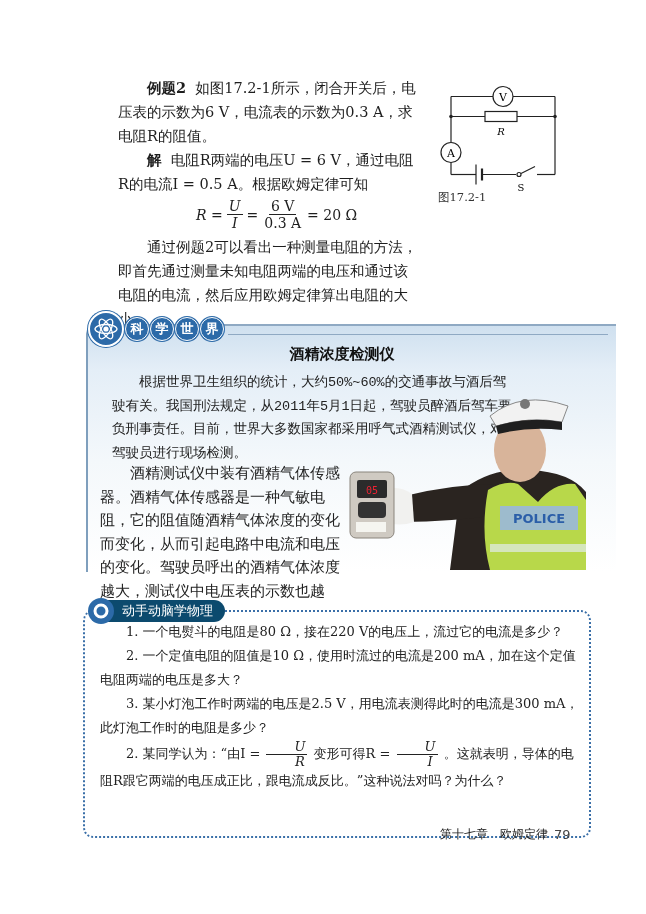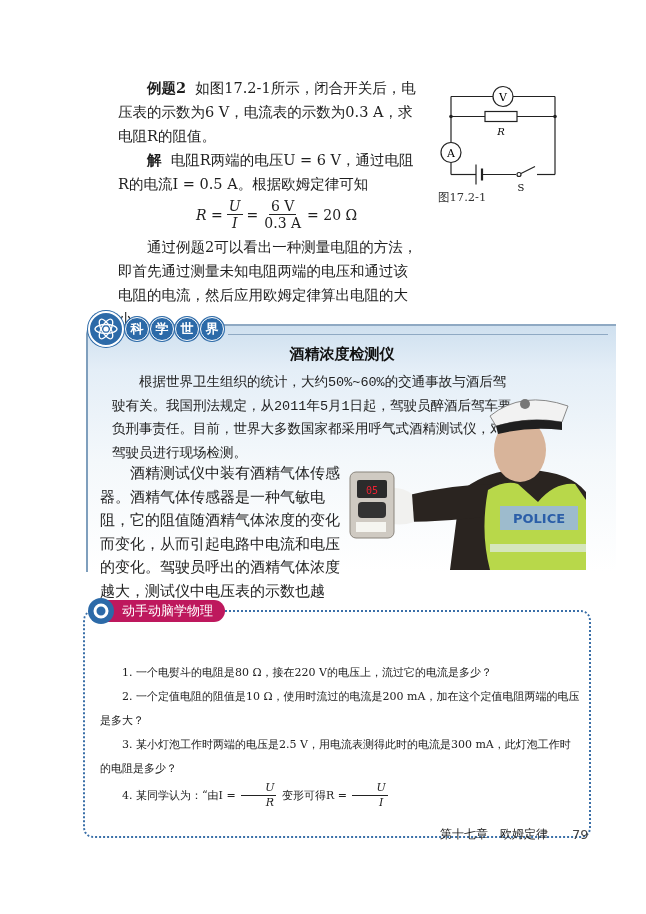--- a/index.html
+++ b/index.html
@@ -44,28 +44,28 @@
   
   #police { left: 340px; top: 372px; width: 246px; height: 198px; }
 
   
   #phys-box {
     left: 83px; top: 610px; width: 504px; height: 224px;
     border: 2px dotted #3a6fa8; border-radius: 10px;
   }
   #phys-badge { left: 88px; top: 598px; height: 26px; display: flex; align-items: center; }
   .phys-circle { width: 26px; height: 26px; border-radius: 50%; background: #2c6aa8; display: flex; align-items: center; justify-content: center; position: relative; z-index: 2; }
-  .phys-label { background: #be185d; color: #fff; font-family: "DejaVu Sans", sans-serif; font-size: 13px; height: 22px; line-height: 22px; padding: 0 12px 0 16px; border-radius: 0 12px 12px 0; margin-left: -8px; }
-  #questions { left: 100px; top: 661px; width: 480px; font-size: 11px; line-height: 24px; }
+  .phys-label { background: #0c4a6e; color: #fff; font-family: "DejaVu Sans", sans-serif; font-size: 13px; height: 22px; line-height: 22px; padding: 0 12px 0 16px; border-radius: 0 12px 12px 0; margin-left: -8px; }
+  #questions { left: 100px; top: 620px; width: 480px; font-size: 13px; line-height: 24px; }
   #questions p { margin: 0; }
   .qfrac { display: inline-flex; flex-direction: column; align-items: center; vertical-align: middle; line-height: 14px; margin: 0 2px; font-style: italic; }
   .qfrac .num { border-bottom: 1px solid #222; padding: 0 2px; }
 
   
-  #footer { left: 440px; top: 826px; font-size: 12px; color: #222; display: flex; align-items: center; gap: 24px; }
+  #footer { left: 440px; top: 826px; font-size: 12px; color: #222; display: flex; align-items: center; gap: 6px; }
   #footer .pnum { font-family: "DejaVu Sans", sans-serif; font-size: 13px; color: #444; }
 </style>
 </head>
 <body>
 
 <div id="example" class="abs para">
   <p class="indent">
     <span class="bold">例题2</span>
     &nbsp;<span>如图17.2-1所示，闭合开关后，电压表的示数为6 V，电流表的示数为0.3 A，求电阻R的阻值。</span>
   </p>
@@ -184,29 +184,30 @@
         <circle cx="9" cy="9" r="6" stroke="#fff" stroke-width="3" fill="none"></circle>
       </svg>
   </div>
   <span class="phys-label">动手动脑学物理</span>
 </div>
 <div id="questions" class="abs">
   <p class="indent">1. 一个电熨斗的电阻是80 Ω，接在220 V的电压上，流过它的电流是多少？</p>
   <p class="indent">2. 一个定值电阻的阻值是10 Ω，使用时流过的电流是200 mA，加在这个定值电阻两端的电压是多大？</p>
   <p class="indent">3. 某小灯泡工作时两端的电压是2.5 V，用电流表测得此时的电流是300 mA，此灯泡工作时的电阻是多少？</p>
   <p class="indent">
-    <span>4. 某同学认为：“由I =</span>
+    <span>2. 某同学认为：“由I =</span>
     <span class="qfrac">
         <span class="num">U</span>
         <span>R</span>
       </span>
     <span>变形可得R =</span>
     <span class="qfrac">
         <span class="num">U</span>
         <span>I</span>
       </span>
+    <span>。这就表明，导体的电阻R跟它两端的电压成正比，跟电流成反比。”这种说法对吗？为什么？</span>
   </p>
 </div>
 
 <div id="footer" class="abs">
   <span>第十七章　欧姆定律</span>
   <span class="pnum">79</span>
 </div>
 
 </body></html>

